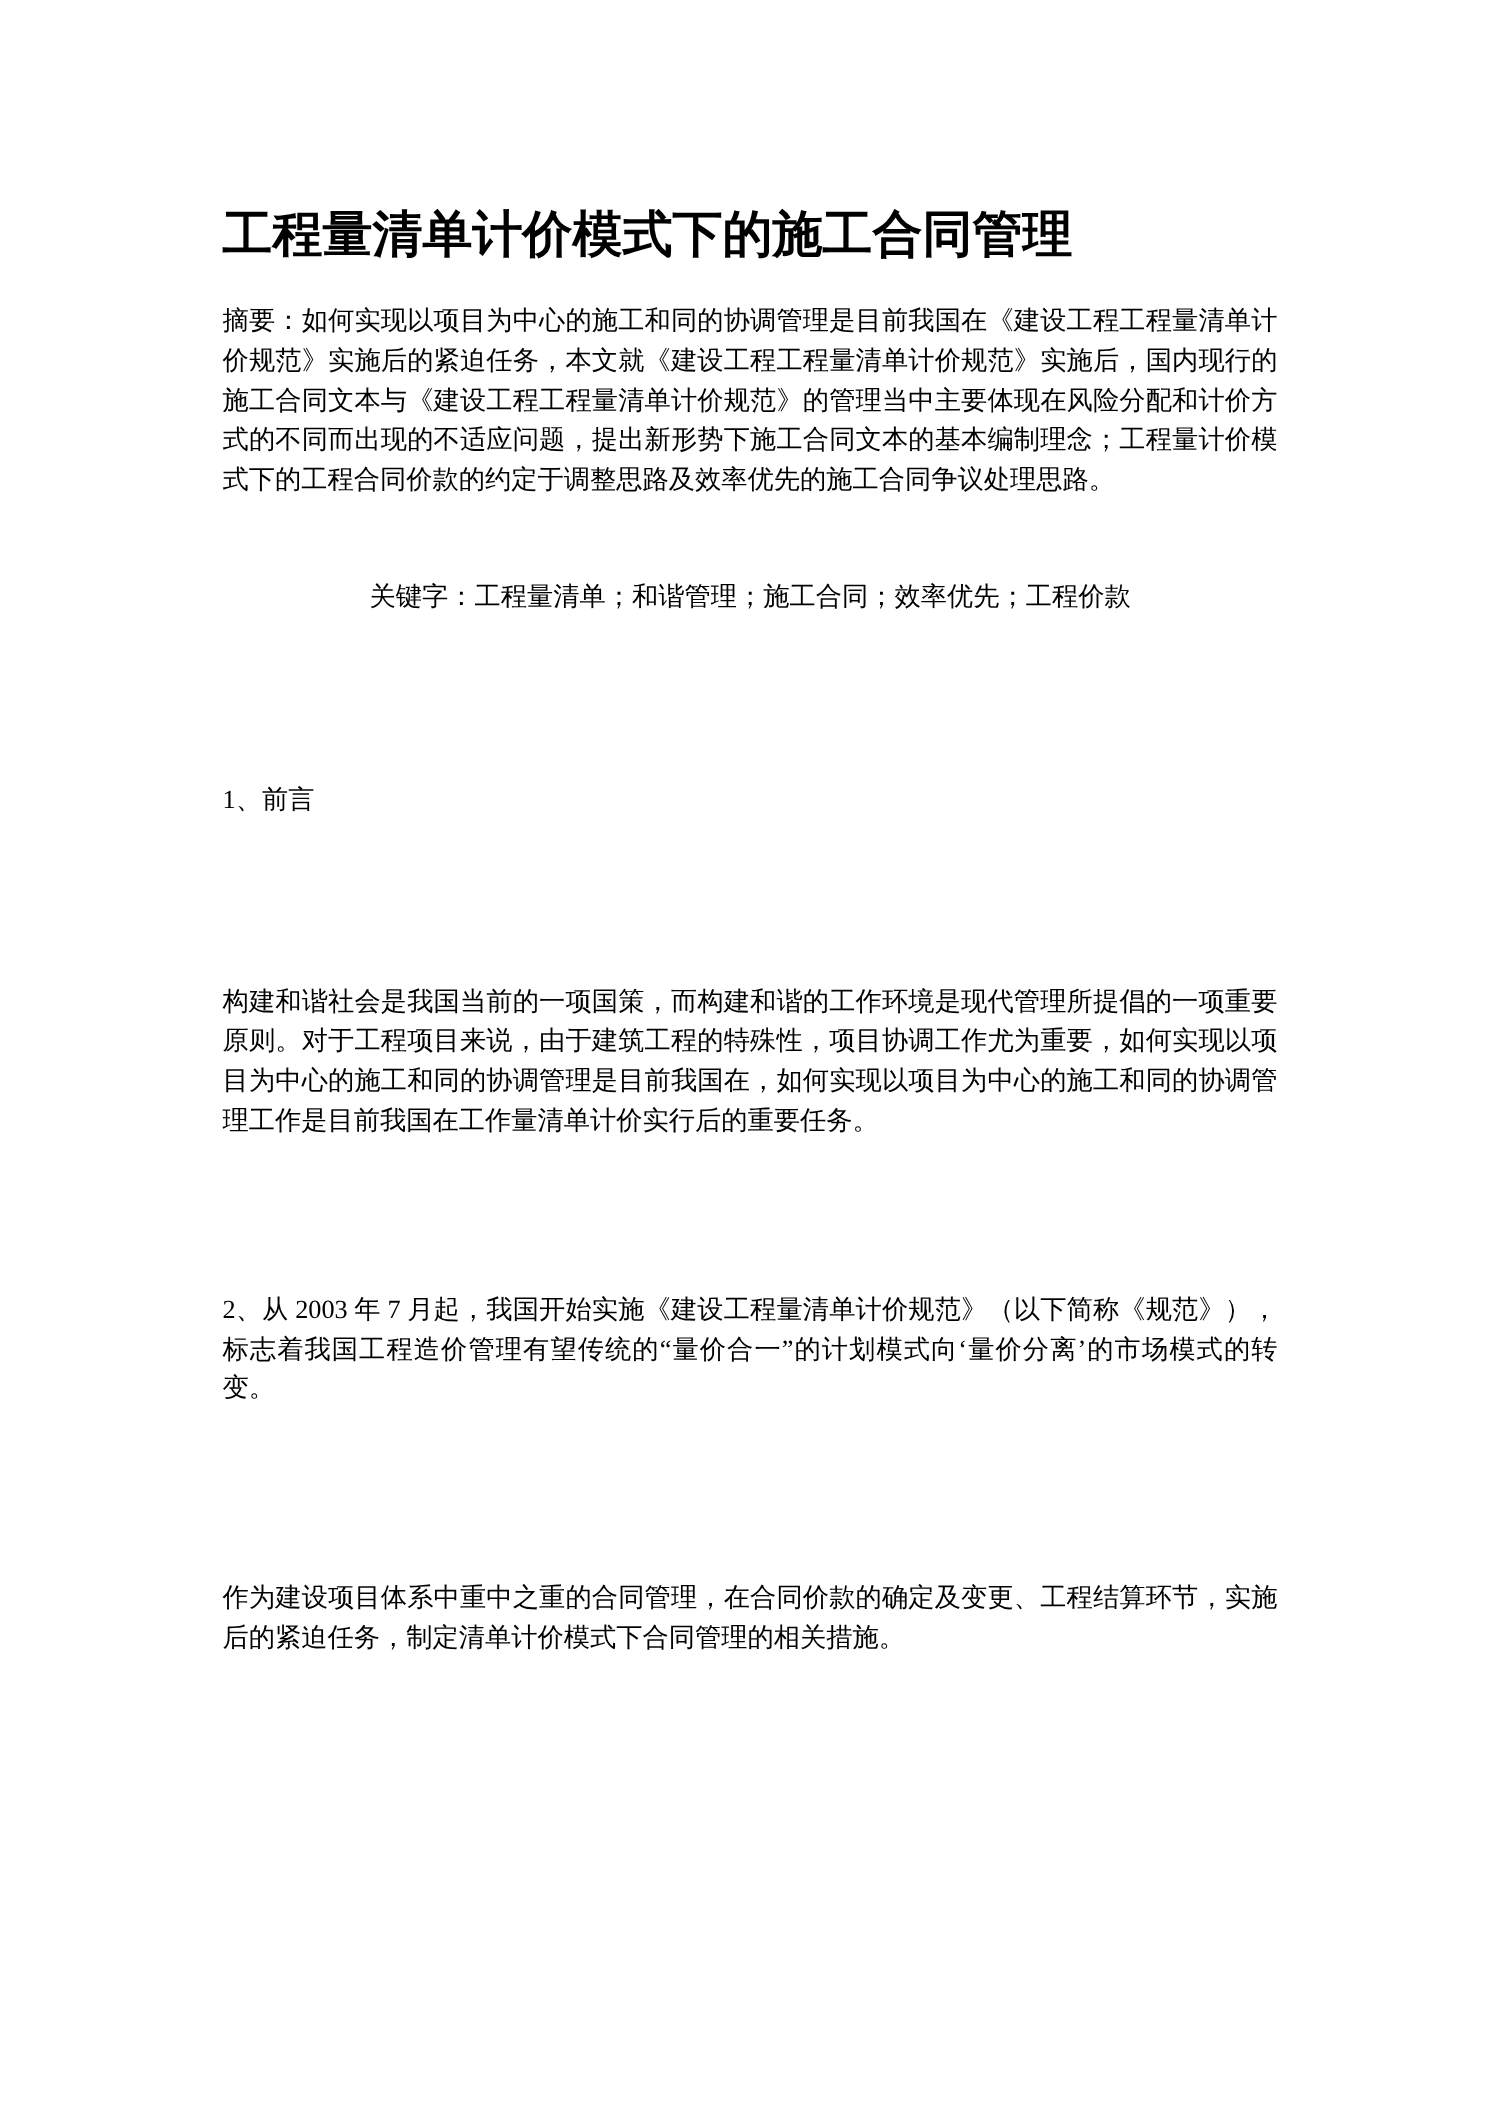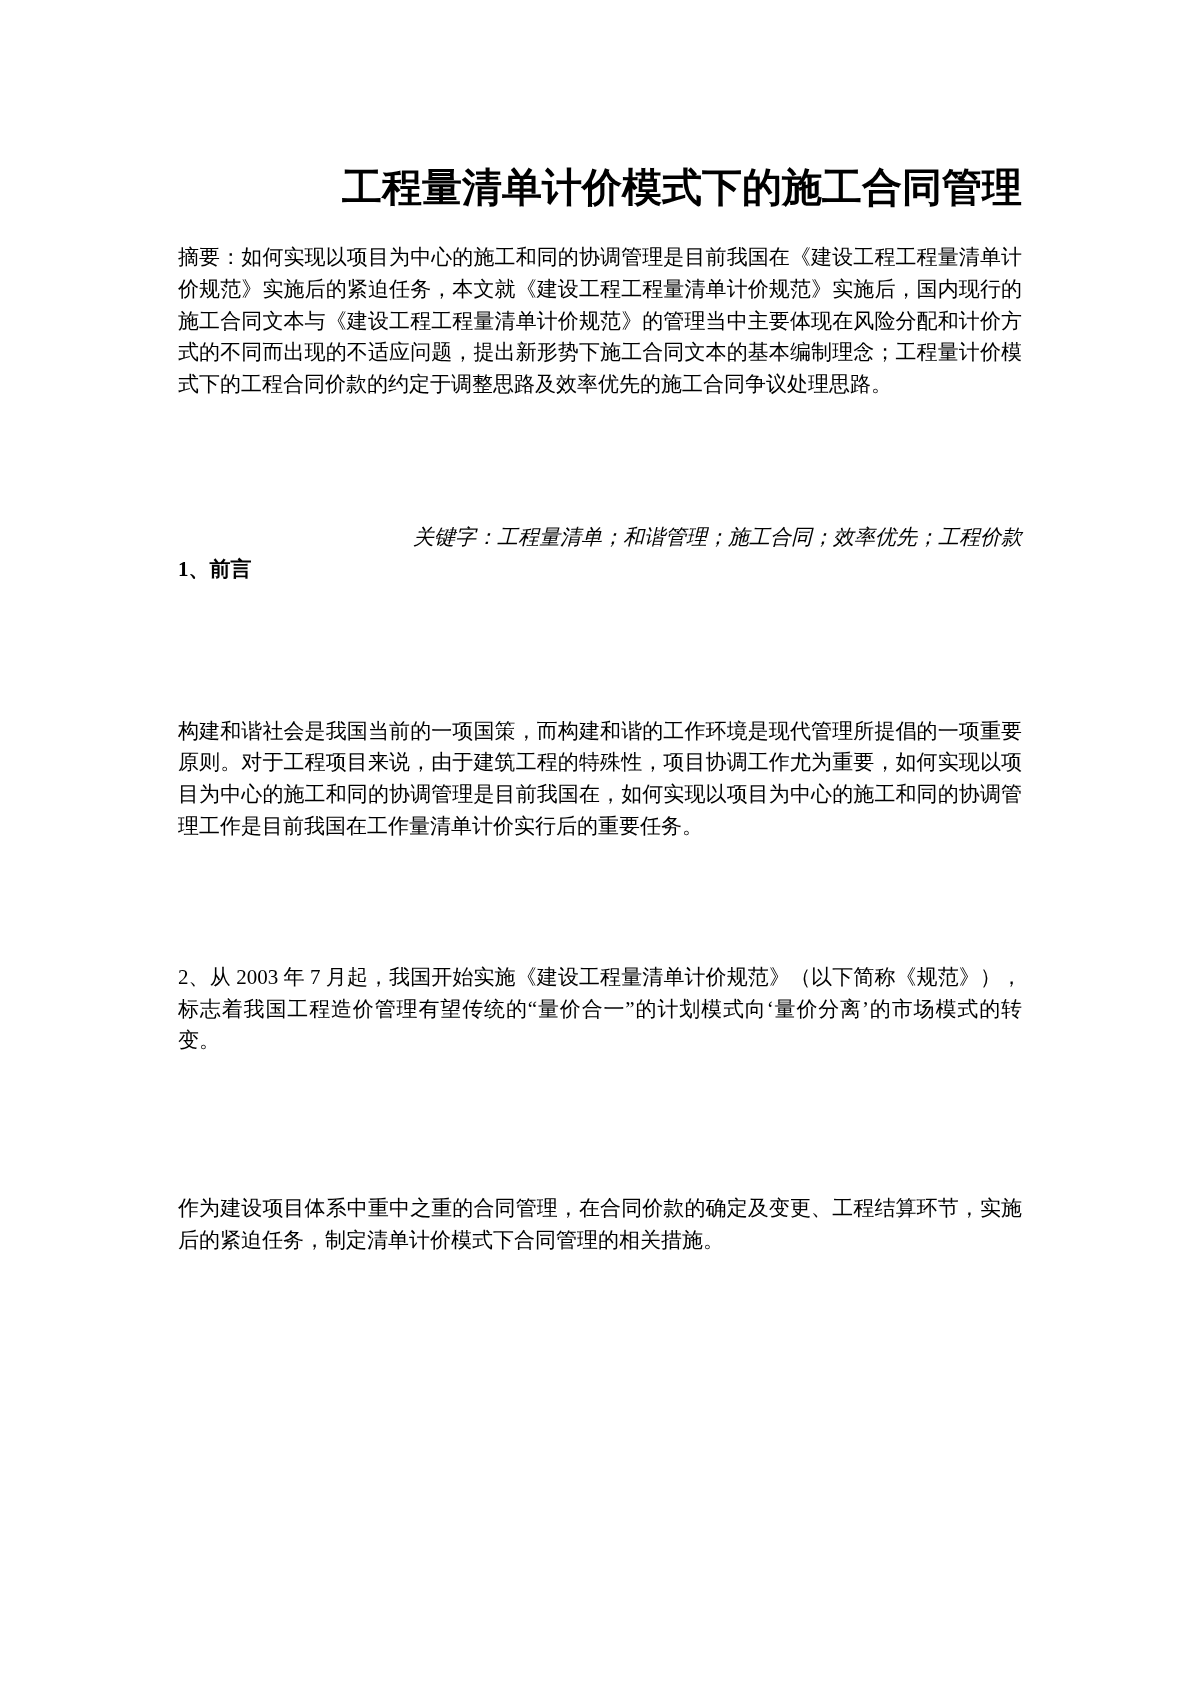--- a/index.html
+++ b/index.html
@@ -22,35 +22,35 @@
     box-sizing: border-box;
     padding: 164px 168px 0 178px;
     width: 100%;
     height: 100%;
   }
   .doc-title {
     margin: 0;
     font-size: 40px;
     font-weight: bold;
     line-height: 48px;
-    text-align: right;
+    text-align: left;
     letter-spacing: 0;
     white-space: nowrap;
   }
   .body-text {
     margin: 0;
     font-size: 21px;
     line-height: 31.8px;
     text-align: justify;
     text-justify: inter-ideograph;
     word-break: break-all;
   }
   .abstract      { margin-top: 31px; font-family: Liberation Mono, monospace;  }
-  .keywords      { margin-top: 120px; text-align: right; font-style: italic; }
-  .section-head  { text-align: left; font-weight: bold; }
+  .keywords      { margin-top: 60px; text-align: center; }
+  .section-head  { margin-top: 130px; text-align: left; }
   .para-1        { margin-top: 130px; }
   .para-2        { margin-top: 119px; }
   .para-3        { margin-top: 136px; }
 </style>
 </head>
 <body>
 
 <div class="page">
   <div class="content">
 

